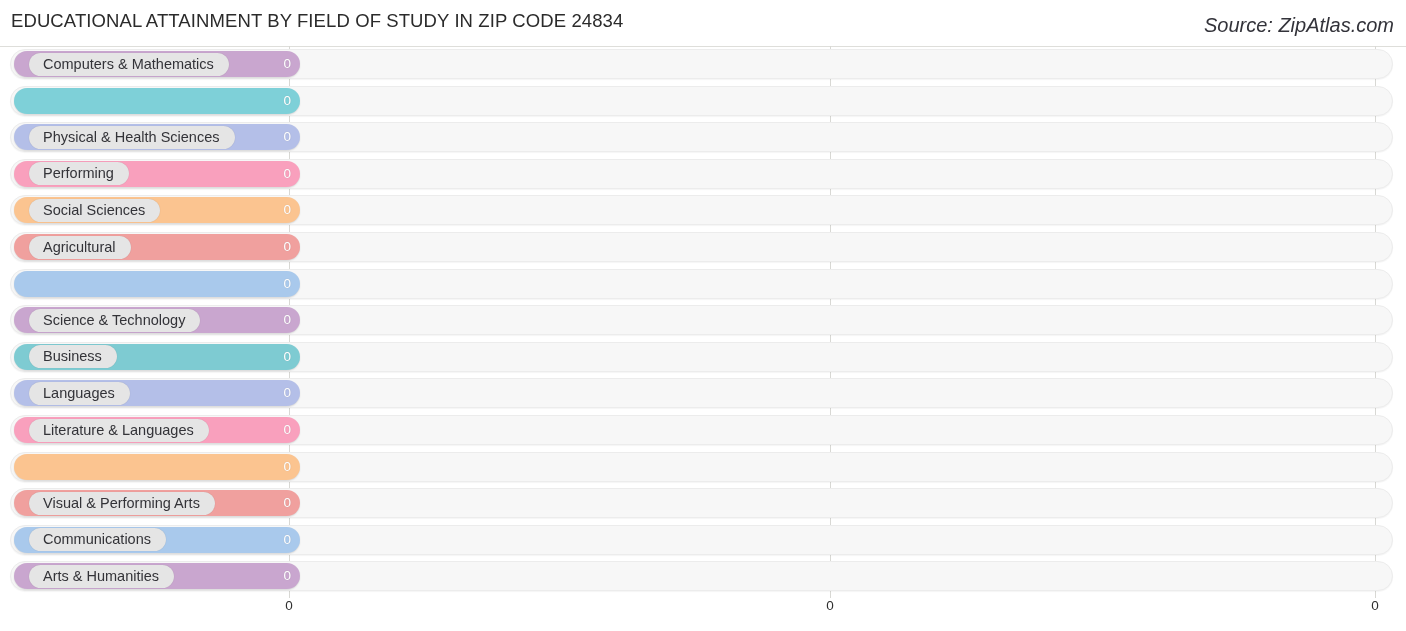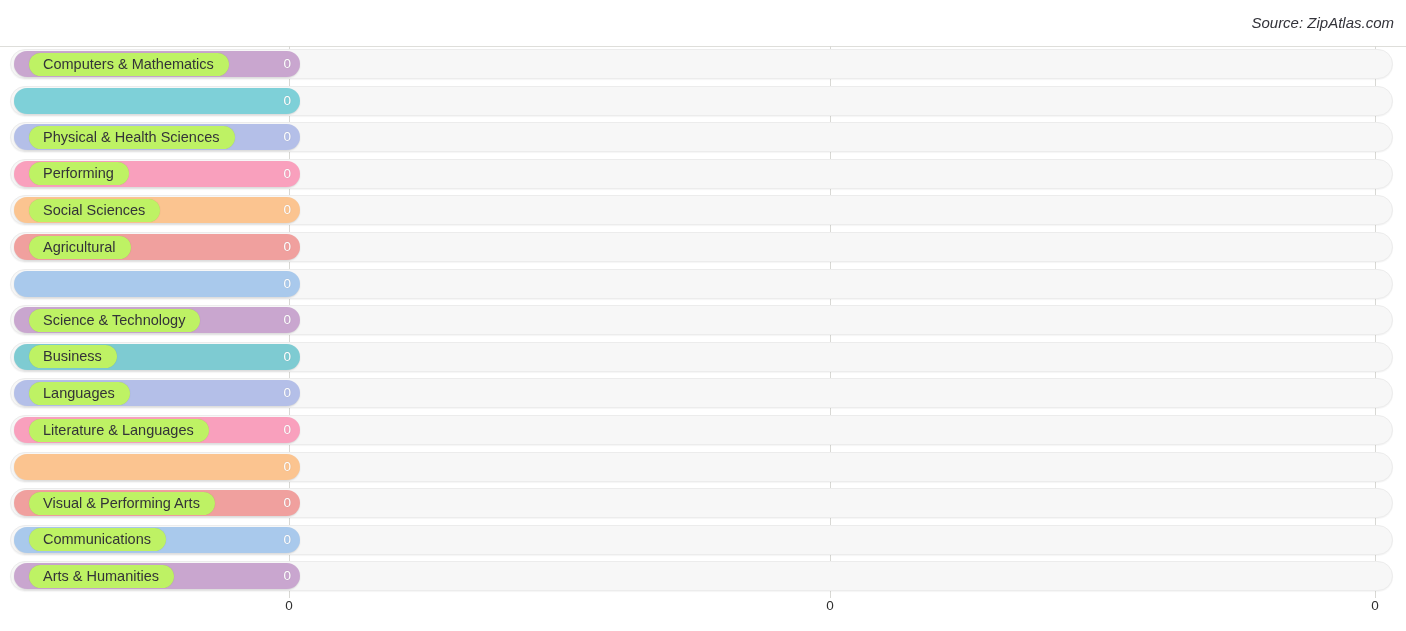--- a/index.html
+++ b/index.html
@@ -28,21 +28,21 @@
     top: 10px;
     font-size: 18.5px;
     color: #2b2b2b;
     letter-spacing: .1px;
     white-space: nowrap;
   }
   #source-note {
     position: absolute;
     right: 12px;
     top: 14px;
-    font-size: 15px;
+    font-size: 20px;
     font-style: italic;
     color: #33333a;
     white-space: nowrap;
   }
 
   
   #plot {
     position: absolute;
     left: 0;
     top: 46px;
@@ -102,21 +102,21 @@
     color: #ffffff;
     text-shadow: 0 0 1px rgba(120,120,120,.35);
   }
   .label-pill {
     position: absolute;
     left: 29px;
     top: 6.5px;
     height: 23px;
     line-height: 23px;
     padding: 0 15px 0 14px;
-    background: #bef264;
+    background: #e5e5e5;
     border-radius: 12px;
     font-size: 14.5px;
     color: #333338;
     white-space: nowrap;
     box-shadow: 0 0 1px rgba(0,0,0,.18);
   }
 
   
   #axis {
     position: absolute;
@@ -131,20 +131,21 @@
     font-size: 13.5px;
     color: #2f2f2f;
     transform: translateX(-50%);
     white-space: nowrap;
   }
 </style>
 </head>
 <body>
 
 <div id="header">
+  <div id="chart-title">EDUCATIONAL ATTAINMENT BY FIELD OF STUDY IN ZIP CODE 24834</div>
   <div id="source-note">Source: ZipAtlas.com</div>
 </div>
 
 <div id="plot">
   <div id="plot-border-top"></div>
   <div id="gridlines">
       <div class="gridline" style="left: 289px;"></div>
       <div class="gridline" style="left: 830px;"></div>
       <div class="gridline" style="left: 1375px;"></div>
     </div>

